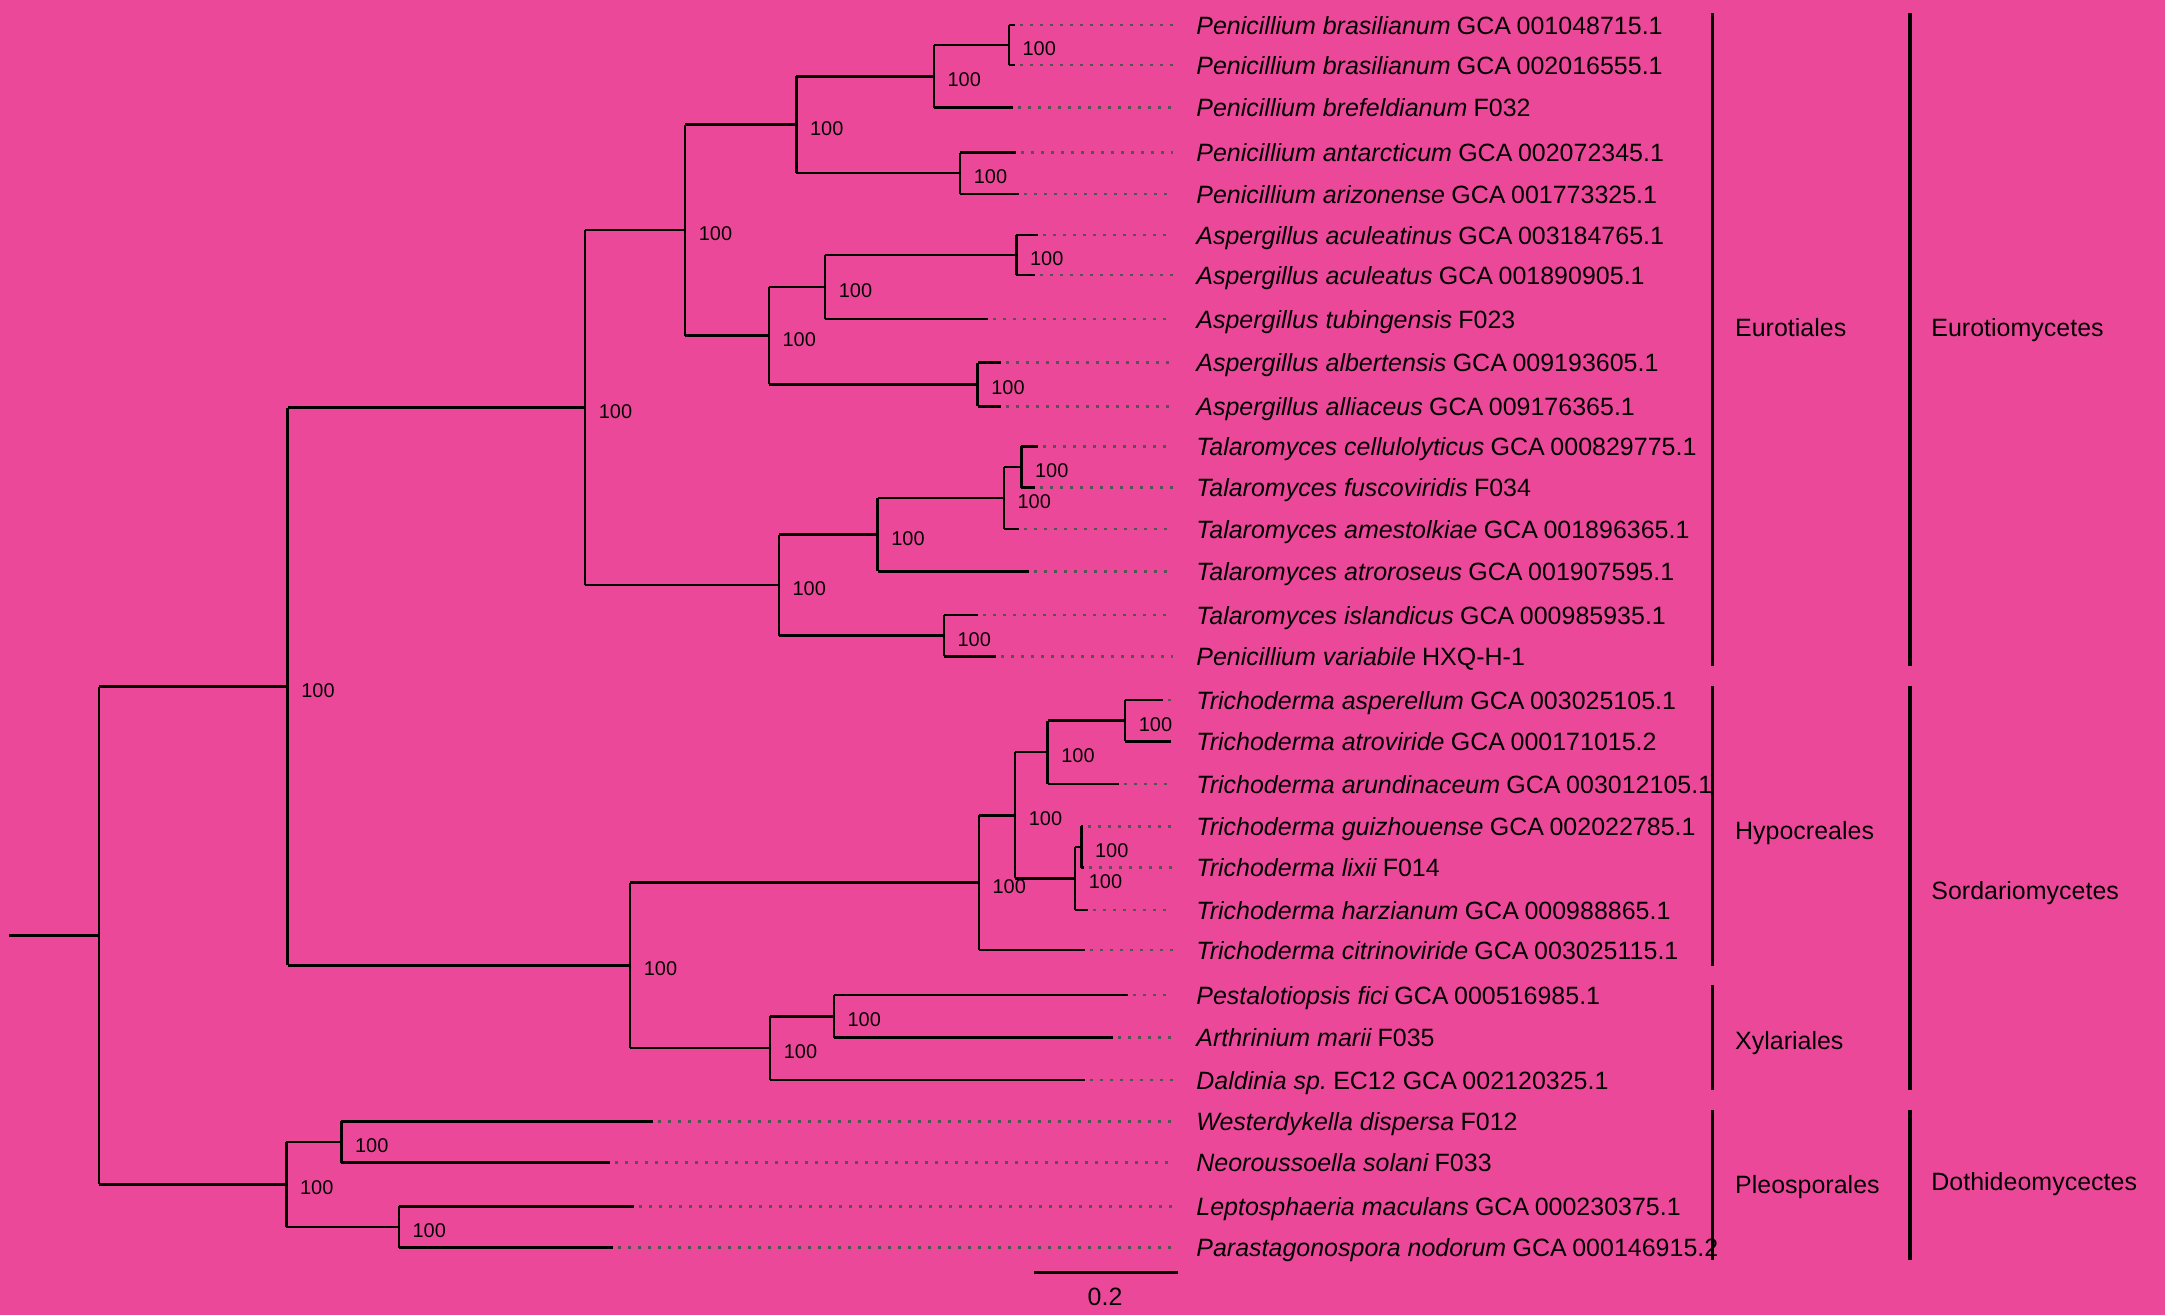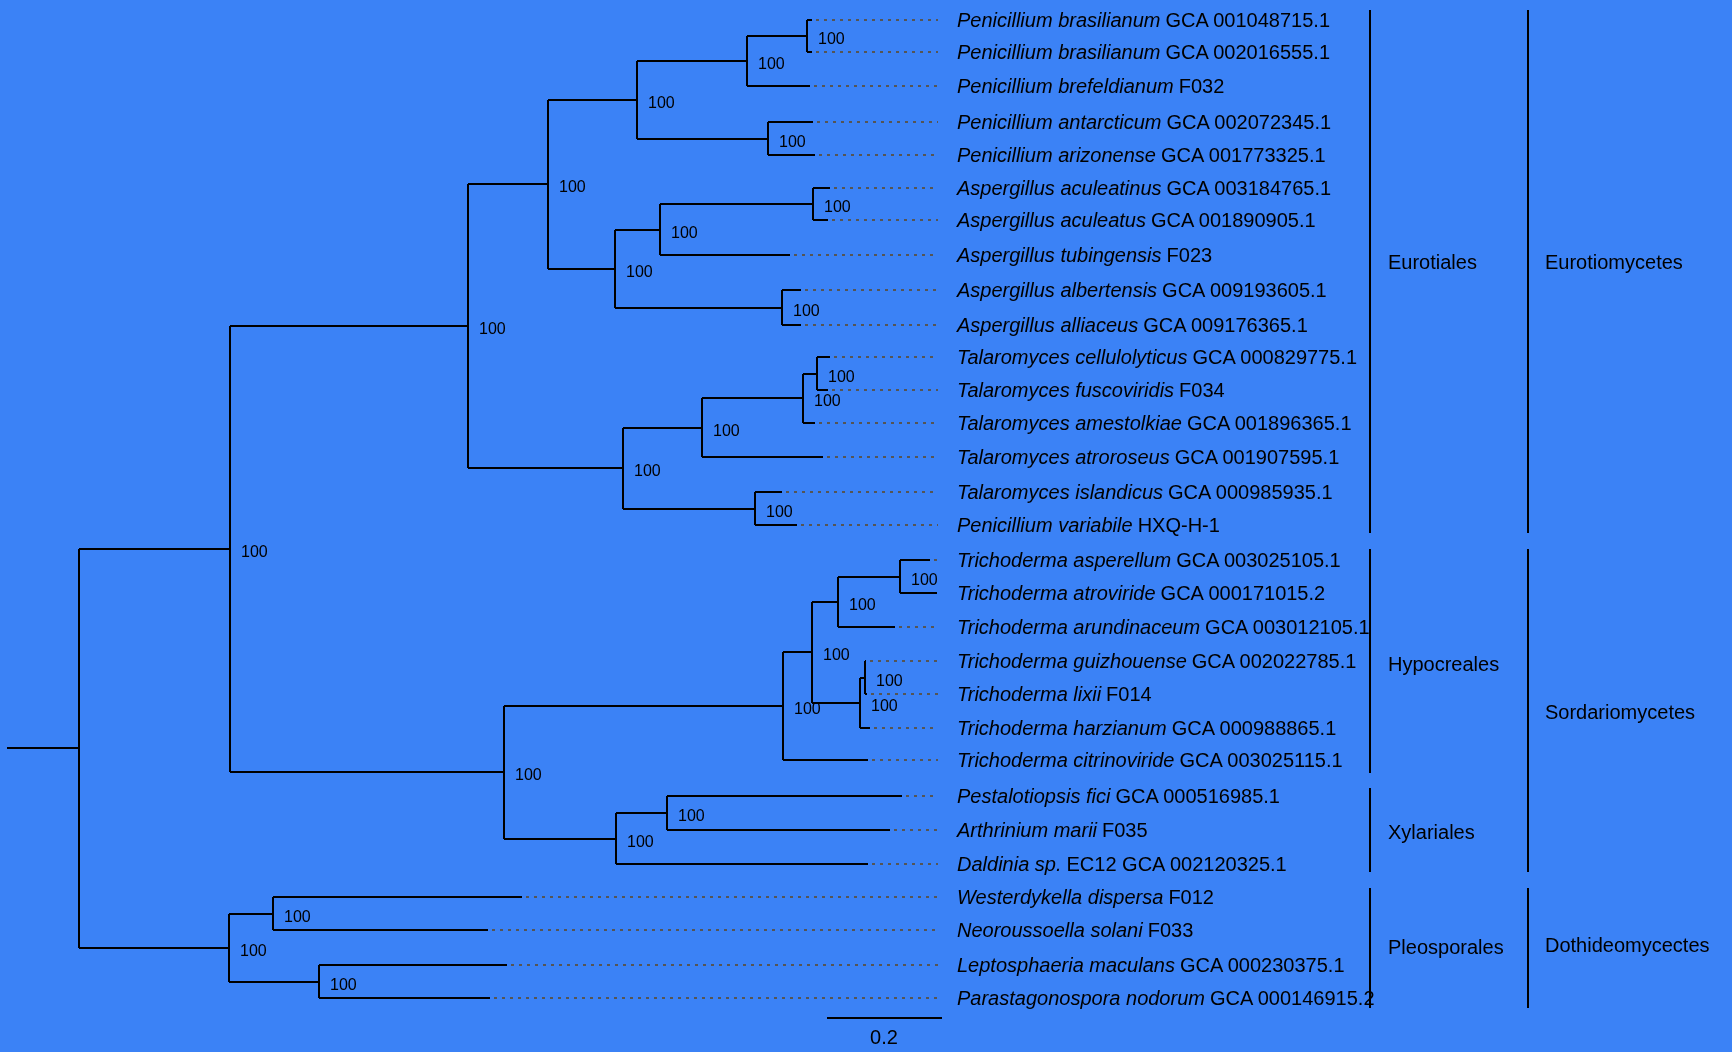--- a/index.html
+++ b/index.html
@@ -5,21 +5,21 @@
   html, body {
     margin: 0;
     padding: 0;
     background: #ffffff;
     font-family: "Liberation Sans", sans-serif;
   }
   .figure-wrap {
     position: relative;
     width: 1732px;
     height: 1052px;
-    background: #3b82f6;
+    background: #ec4899;
     overflow: hidden;
   }
   svg text {
     font-family: "Liberation Sans", sans-serif;
     fill: #000000;
   }
   text.taxon { font-size: 20px; }
   text.taxon .sci { font-style: italic; }
   text.support { font-size: 16px; }
   text.clade { font-size: 20px; }

